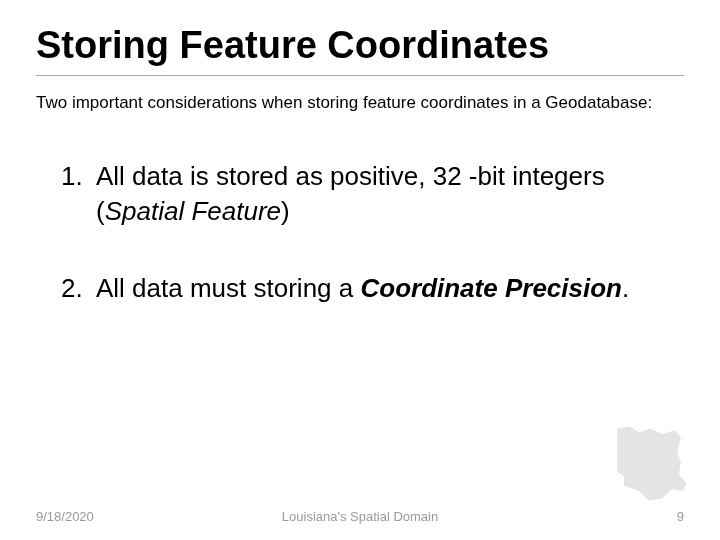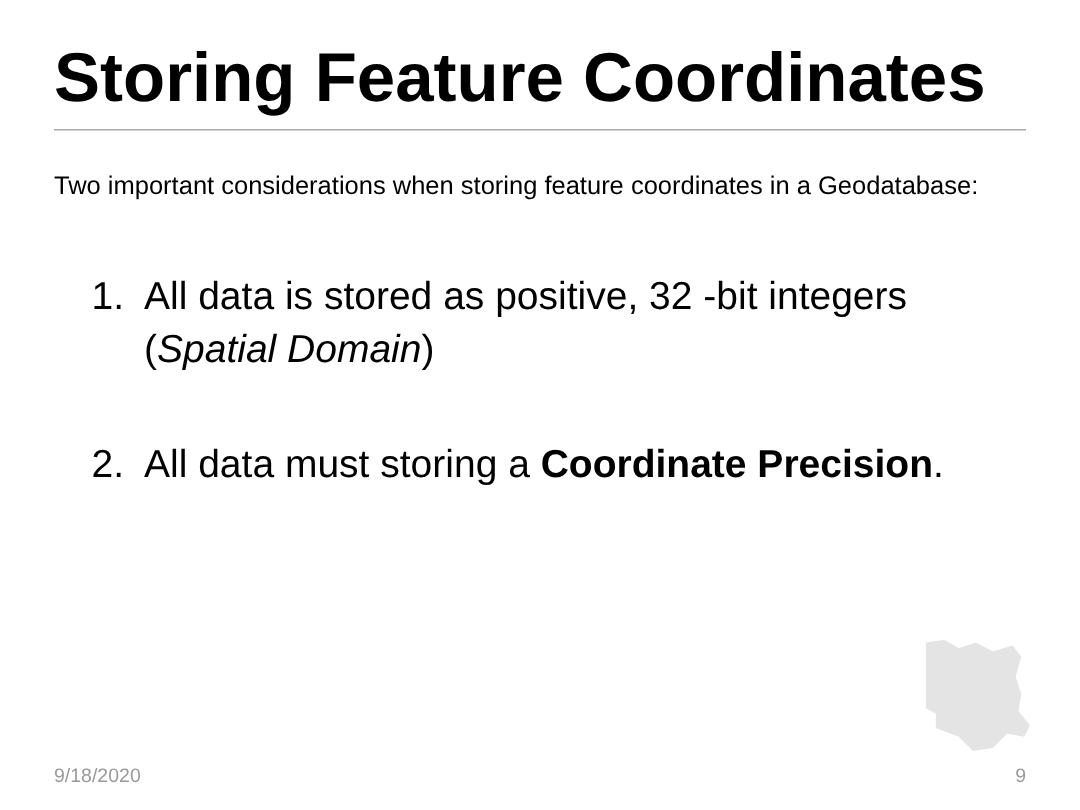--- a/index.html
+++ b/index.html
@@ -12,26 +12,26 @@
     position: relative;
     overflow: hidden;
   }
   .slide {
     width: 100%;
     height: 100%;
     padding: 24px 36px 20px 36px;
     position: relative;
   }
   .title {
-    font-size: 46px;
+    font-size: 38px;
     font-weight: bold;
     color: #000000;
     padding-bottom: 8px;
     border-bottom: 1.5px solid #aaaaaa;
-    margin-bottom: 26px;
+    margin-bottom: 16px;
   }
   .intro {
     font-size: 17px;
     line-height: 1.35;
     color: #000000;
     margin-bottom: 44px;
   }
   .list {
     list-style: decimal;
     padding-left: 54px;
@@ -40,20 +40,21 @@
     font-size: 26px;
     line-height: 1.35;
     color: #000000;
     margin-bottom: 42px;
     padding-left: 6px;
   }
   .term-spatial {
     font-style: italic;
   }
   .term-coord {
+    font-style: italic;
     font-weight: bold;
   }
   .footer {
     position: absolute;
     left: 0;
     right: 0;
     bottom: 16px;
     padding: 0 36px;
     display: flex;
     justify-content: space-between;
@@ -80,31 +81,32 @@
 <body>
 
 <div class="slide">
 
   <h1 class="title">Storing Feature Coordinates</h1>
 
   <p class="intro">Two important considerations when storing feature coordinates in a Geodatabase:</p>
 
   <ol class="list">
     <li>
-      <span>All data is stored as positive, 32 -bit integers (</span><span class="term-spatial">Spatial Domain</span><span>)</span>
+      <span>All data is stored as positive, 32 -bit integers (</span><span class="term-spatial">Spatial Feature</span><span>)</span>
     </li>
     <li>
       <span>All data must storing a </span><span class="term-coord">Coordinate Precision</span><span>.</span>
     </li>
   </ol>
 
   <div class="watermark">
     <svg viewBox="0 0 100 100" width="95" height="95">
       <path d="M15 12 L15 58 L22 62 L22 72 L38 78 L48 88 L62 86 L72 76 L84 78 L88 70 L80 60 L82 48 L78 36 L82 22 L76 14 L62 18 L50 12 L38 16 L28 10 Z" fill="#000000"></path>
     </svg>
   </div>
 
   <div class="footer">
     <span>9/18/2020</span>
+    <span class="footer-center">Louisiana's Spatial Domain</span>
     <span>9</span>
   </div>
 
 </div>
 
 </body></html>

